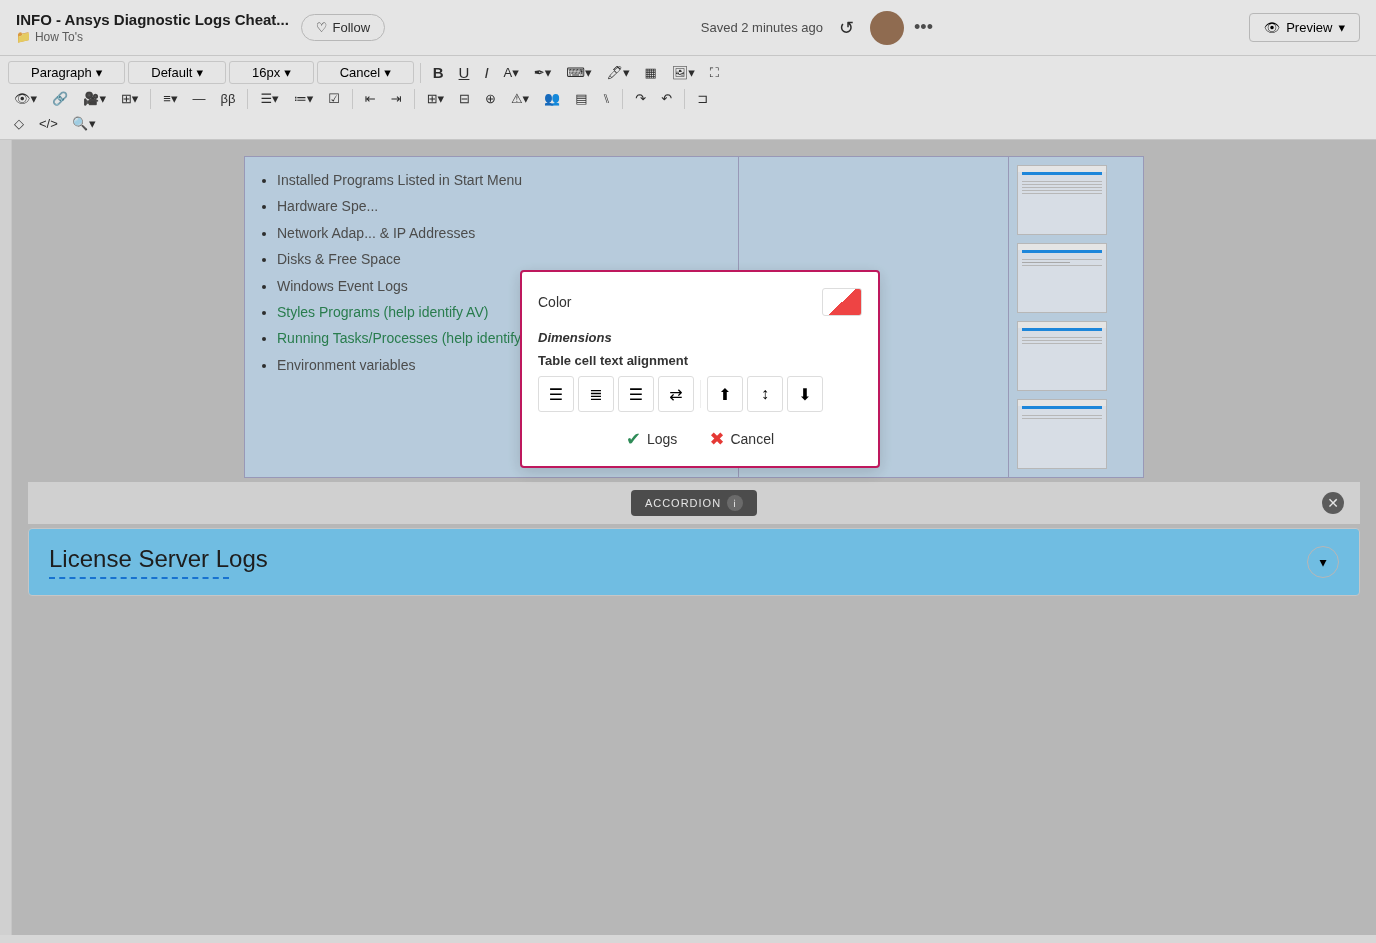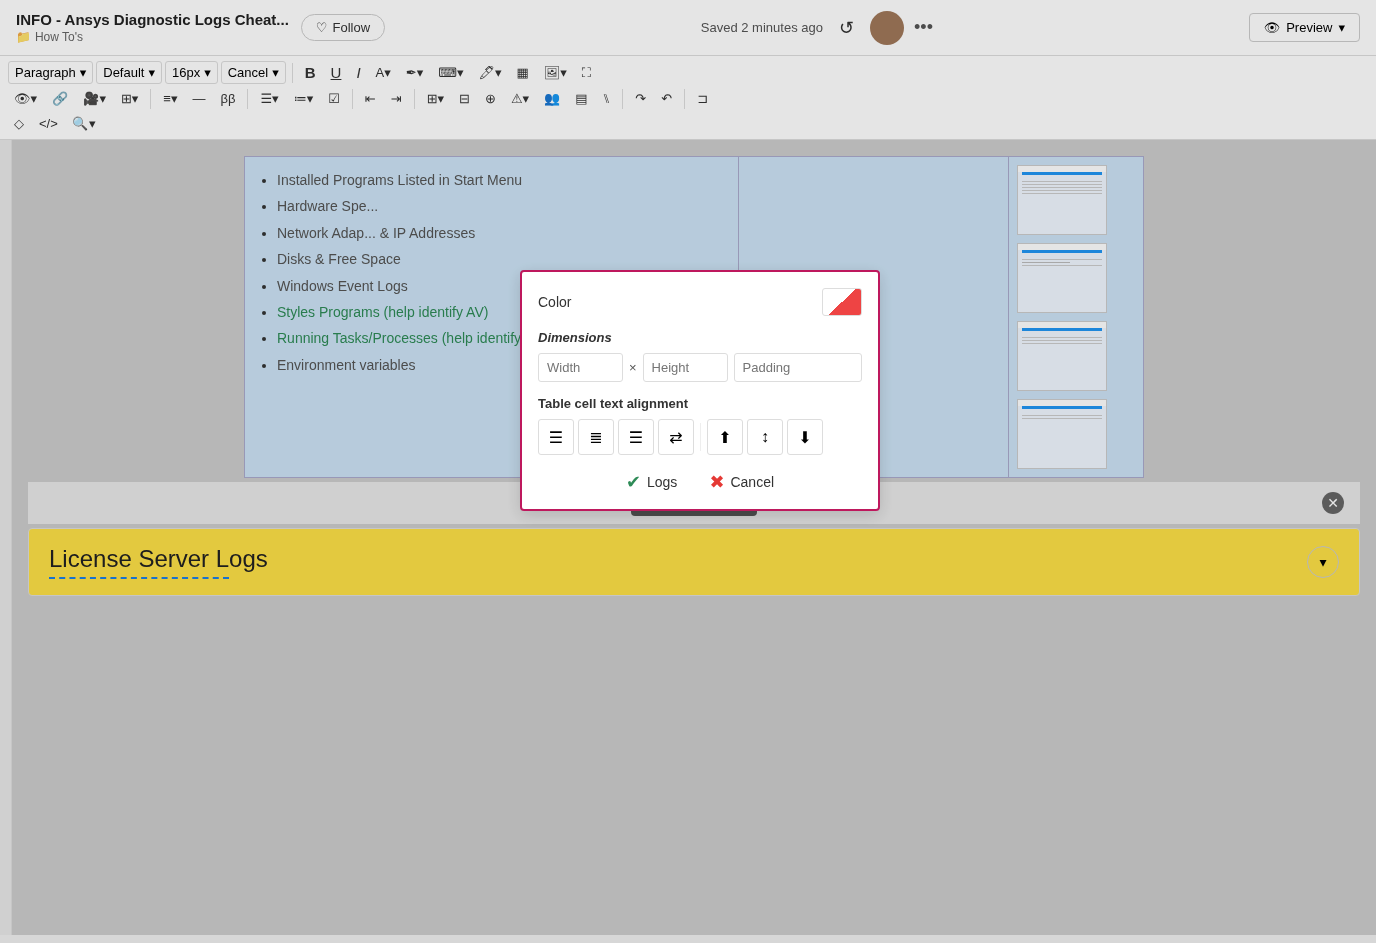--- a/index.html
+++ b/index.html
@@ -34,21 +34,21 @@
       background: #fff; border-bottom: 1px solid #ddd;
       padding: 4px 8px; display: flex; flex-direction: column; gap: 2px;
     }
     .toolbar-row { display: flex; align-items: center; gap: 3px; flex-wrap: wrap; }
     .tb-btn {
       background: none; border: none; cursor: pointer; padding: 4px 6px;
       border-radius: 3px; font-size: 13px; color: #333;
       display: flex; align-items: center; gap: 2px;
     }
     .tb-select {
-      border: 1px solid #ddd; border-radius: 3px; padding: 3px 6px;
+      border: 1px solid #ddd; border-radius: 3px; padding: 3px 22px;
       font-size: 13px; background: #fff; cursor: pointer;
       display: flex; align-items: center; gap: 4px;
     }
     .tb-divider { width: 1px; height: 20px; background: #ddd; margin: 0 3px; }
     .tb-bold { font-weight: bold; font-size: 15px; }
     .tb-italic { font-style: italic; font-size: 15px; }
     .tb-underline { text-decoration: underline; font-size: 15px; }
 
     
     #editor-area {
@@ -346,47 +346,41 @@
     </div>
 
     <div id="accordion-bar" style="display:flex;align-items:center;justify-content:center;position:relative;padding:8px 0;margin-top:4px;">
       <div id="accordion-label" style="background:#555;color:#fff;font-size:11px;letter-spacing:1px;padding:5px 14px;border-radius:4px;display:flex;align-items:center;gap:6px;">
         <span>ACCORDION</span>
         <span style="background:#777;border-radius:50%;width:16px;height:16px;display:inline-flex;align-items:center;justify-content:center;font-size:10px;">ℹ</span>
       </div>
       <button id="accordion-close" style="position:absolute;right:16px;width:22px;height:22px;border-radius:50%;background:#666;border:none;color:#fff;font-size:14px;cursor:pointer;display:flex;align-items:center;justify-content:center;">✕</button>
     </div>
 
-    <div id="license-section" style="background:#fde047;border:1px solid #ddd;margin:4px 0 0;border-radius:4px;padding:16px 20px;display:flex;align-items:center;justify-content:space-between;">
+    <div id="license-section" style="background:#7dd3fc;border:1px solid #ddd;margin:4px 0 0;border-radius:4px;padding:16px 20px;display:flex;align-items:center;justify-content:space-between;">
       <div>
         <div id="license-title" style="font-size:24px;font-weight:400;color:#222;">License Server Logs</div>
         <div style="height:2px;width:180px;border-bottom:2px dashed #1a7fe8;margin-top:4px;"></div>
       </div>
       <button id="expand-btn" style="background:none;border:1px solid #ccc;border-radius:50%;width:32px;height:32px;cursor:pointer;display:flex;align-items:center;justify-content:center;font-size:14px;">▾</button>
     </div>
   </div>
 </div>
 
 <div id="modal-overlay">
   <div id="modal">
 
     <div id="modal-color-row" style="display:flex;align-items:center;justify-content:space-between;margin-bottom:14px;">
       <span id="modal-color-label" style="font-size:14px;color:#333;">Color</span>
       <div id="modal-color-swatch" style="width:40px;height:28px;background:linear-gradient(135deg,#fff 50%,#e44 50%);border:1px solid #ddd;border-radius:3px;position:relative;">
         <div style="position:absolute;bottom:2px;right:2px;width:10px;height:10px;background:#e44;"></div>
       </div>
     </div>
 
     <div id="modal-dimensions-label" style="font-size:13px;font-weight:600;color:#333;margin-bottom:8px;">Dimensions</div>
-    <div id="modal-dimensions-row" style="display:flex;align-items:center;gap:6px;margin-bottom:14px;">
-      <input class="dim-input" style="width: 85px; border: 1px solid rgb(221, 221, 221); border-radius: 3px; padding: 6px 8px; font-size: 13px; color: rgb(170, 170, 170);" placeholder="Width">
-      <span class="dim-x" style="font-size:13px;color:#555;">×</span>
-      <input class="dim-input" style="width: 85px; border: 1px solid rgb(221, 221, 221); border-radius: 3px; padding: 6px 8px; font-size: 13px; color: rgb(170, 170, 170);" placeholder="Height">
-      <input class="dim-input padding" style="flex: 1 1 0%; border: 1px solid rgb(221, 221, 221); border-radius: 3px; padding: 6px 8px; font-size: 13px; color: rgb(170, 170, 170);" placeholder="Padding">
-    </div>
 
     <div id="modal-align-label" style="font-size:13px;font-weight:600;color:#333;margin-bottom:8px;">Table cell text alignment</div>
     <div id="modal-align-row" style="display:flex;align-items:center;gap:4px;margin-bottom:16px;">
       <button class="align-btn" title="Align left">☰</button>
       <button class="align-btn" title="Align center">≣</button>
       <button class="align-btn" title="Align right">☰</button>
       <button class="align-btn" title="Justify">⇄</button>
       <div class="align-sep"></div>
       <button class="align-btn" title="Vertical top">⬆</button>
       <button class="align-btn" title="Vertical middle">↕</button>

